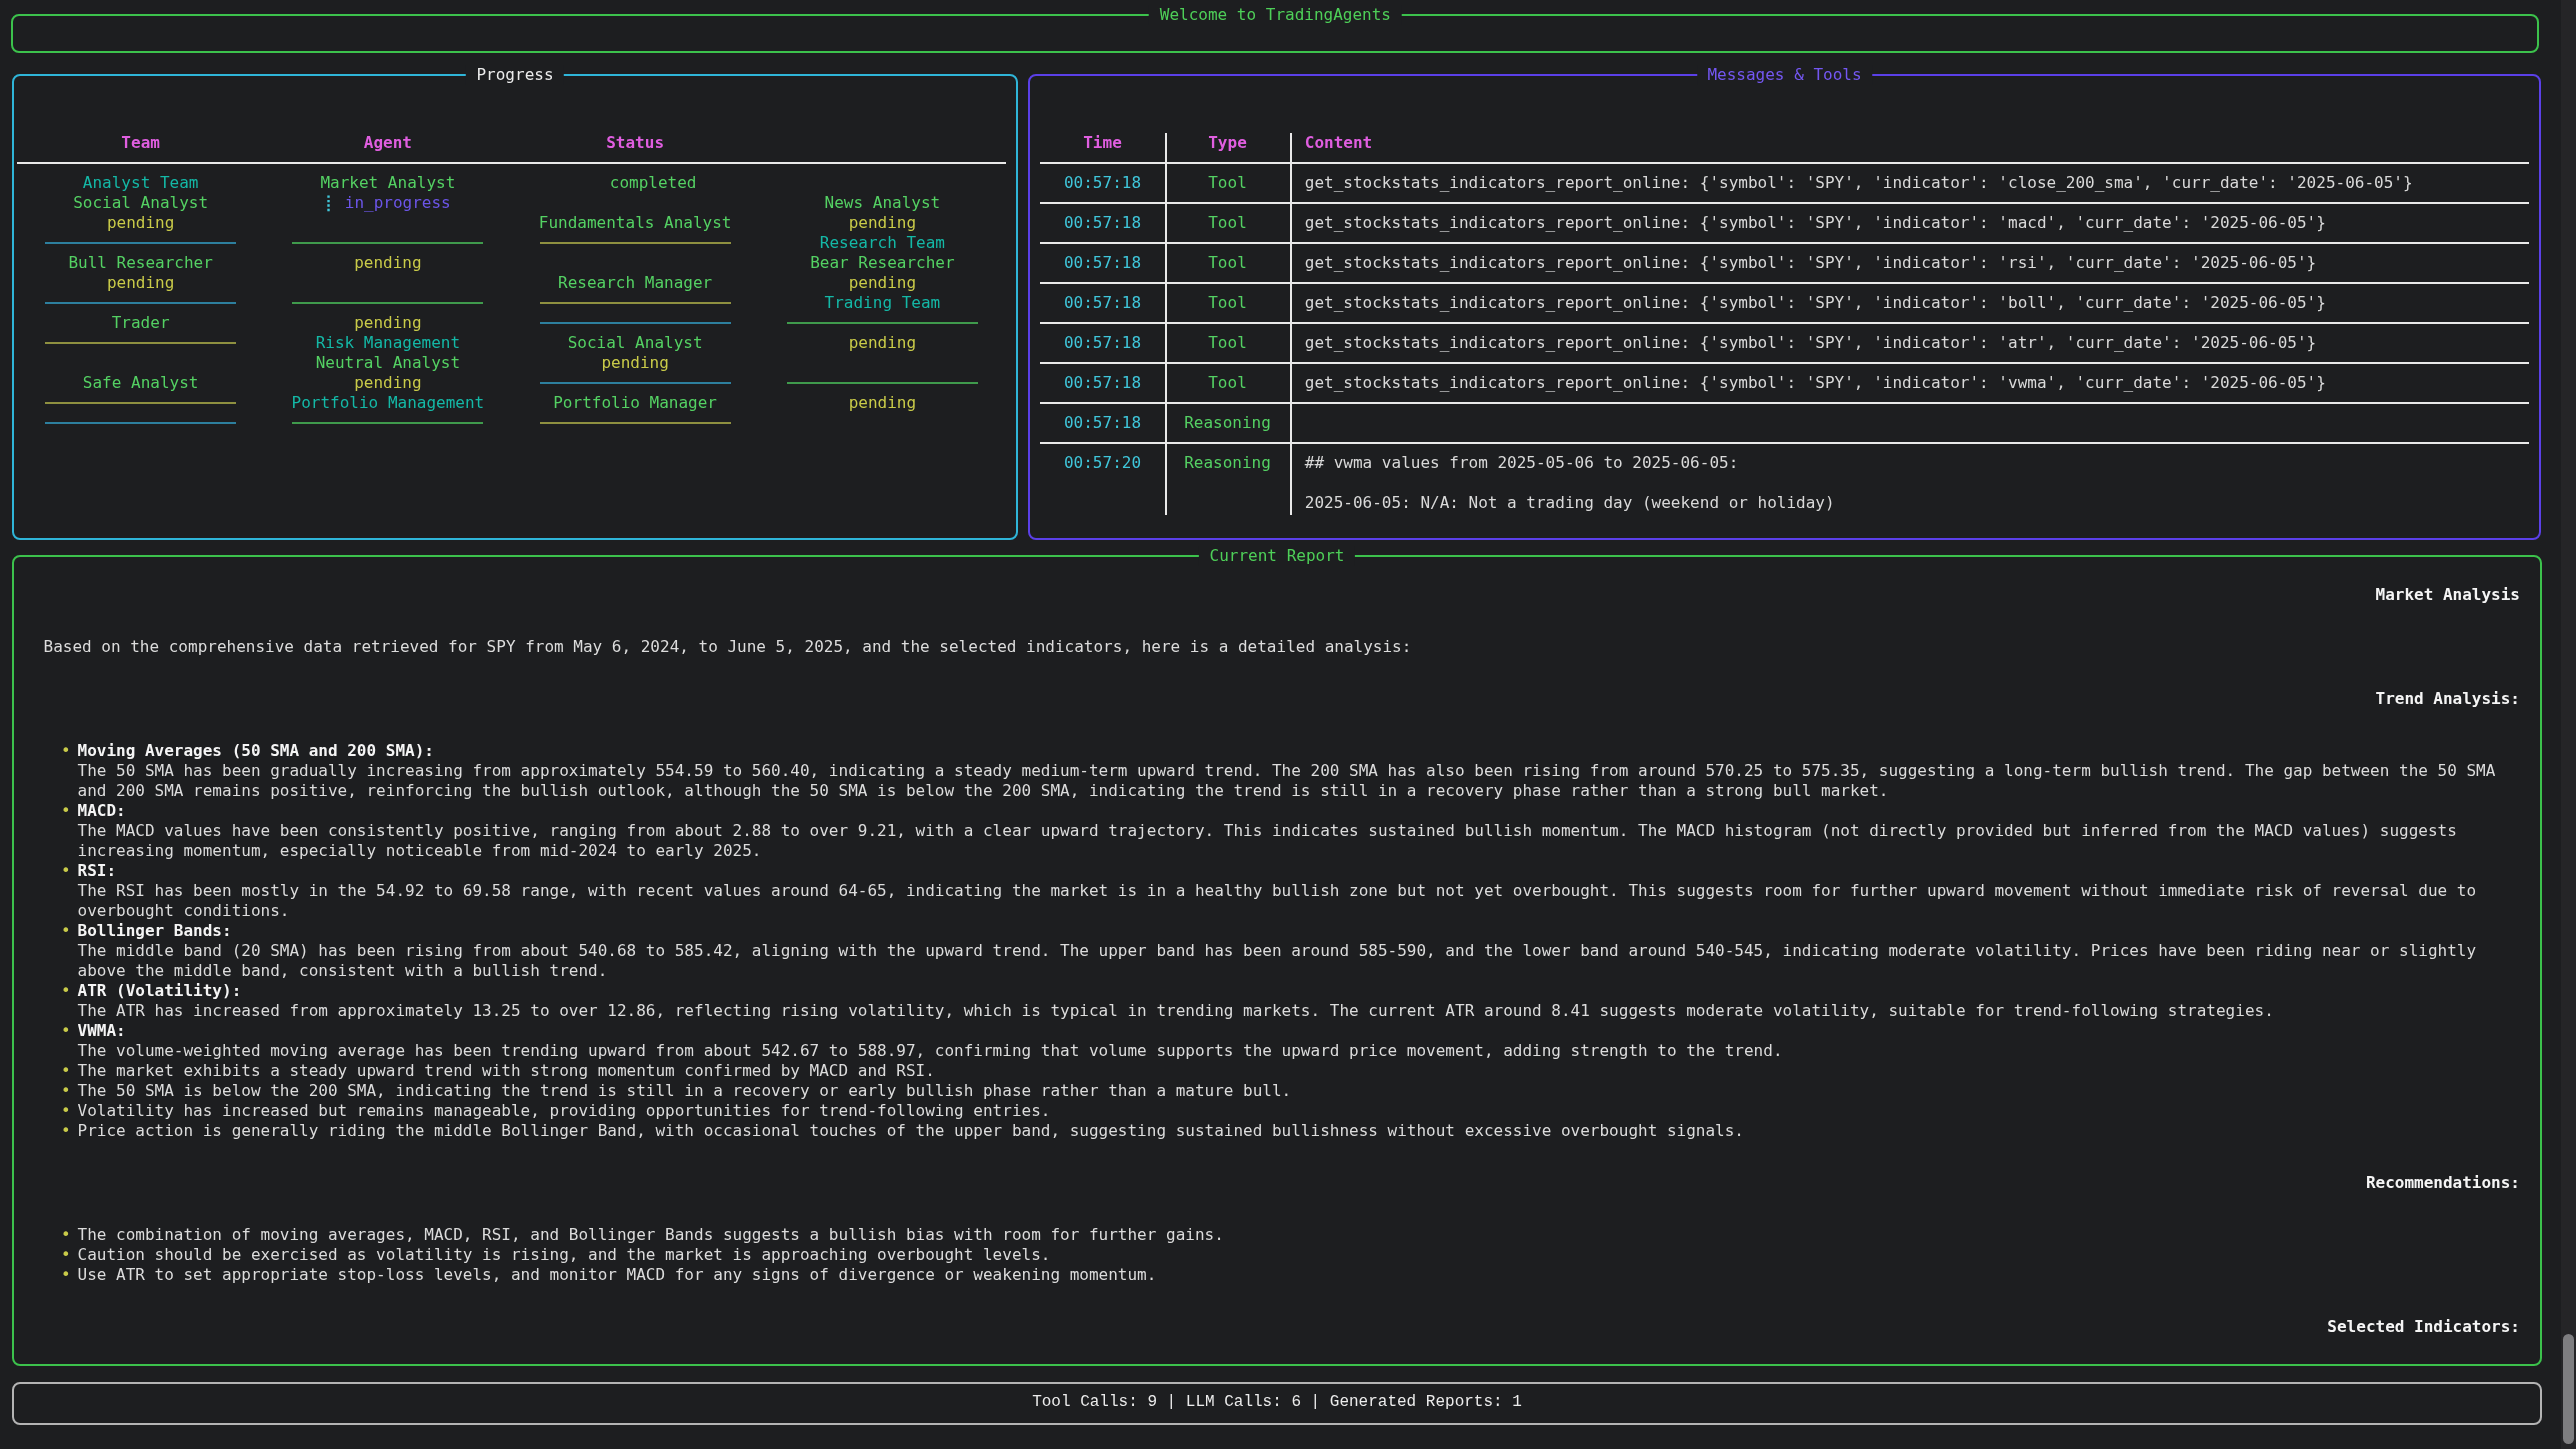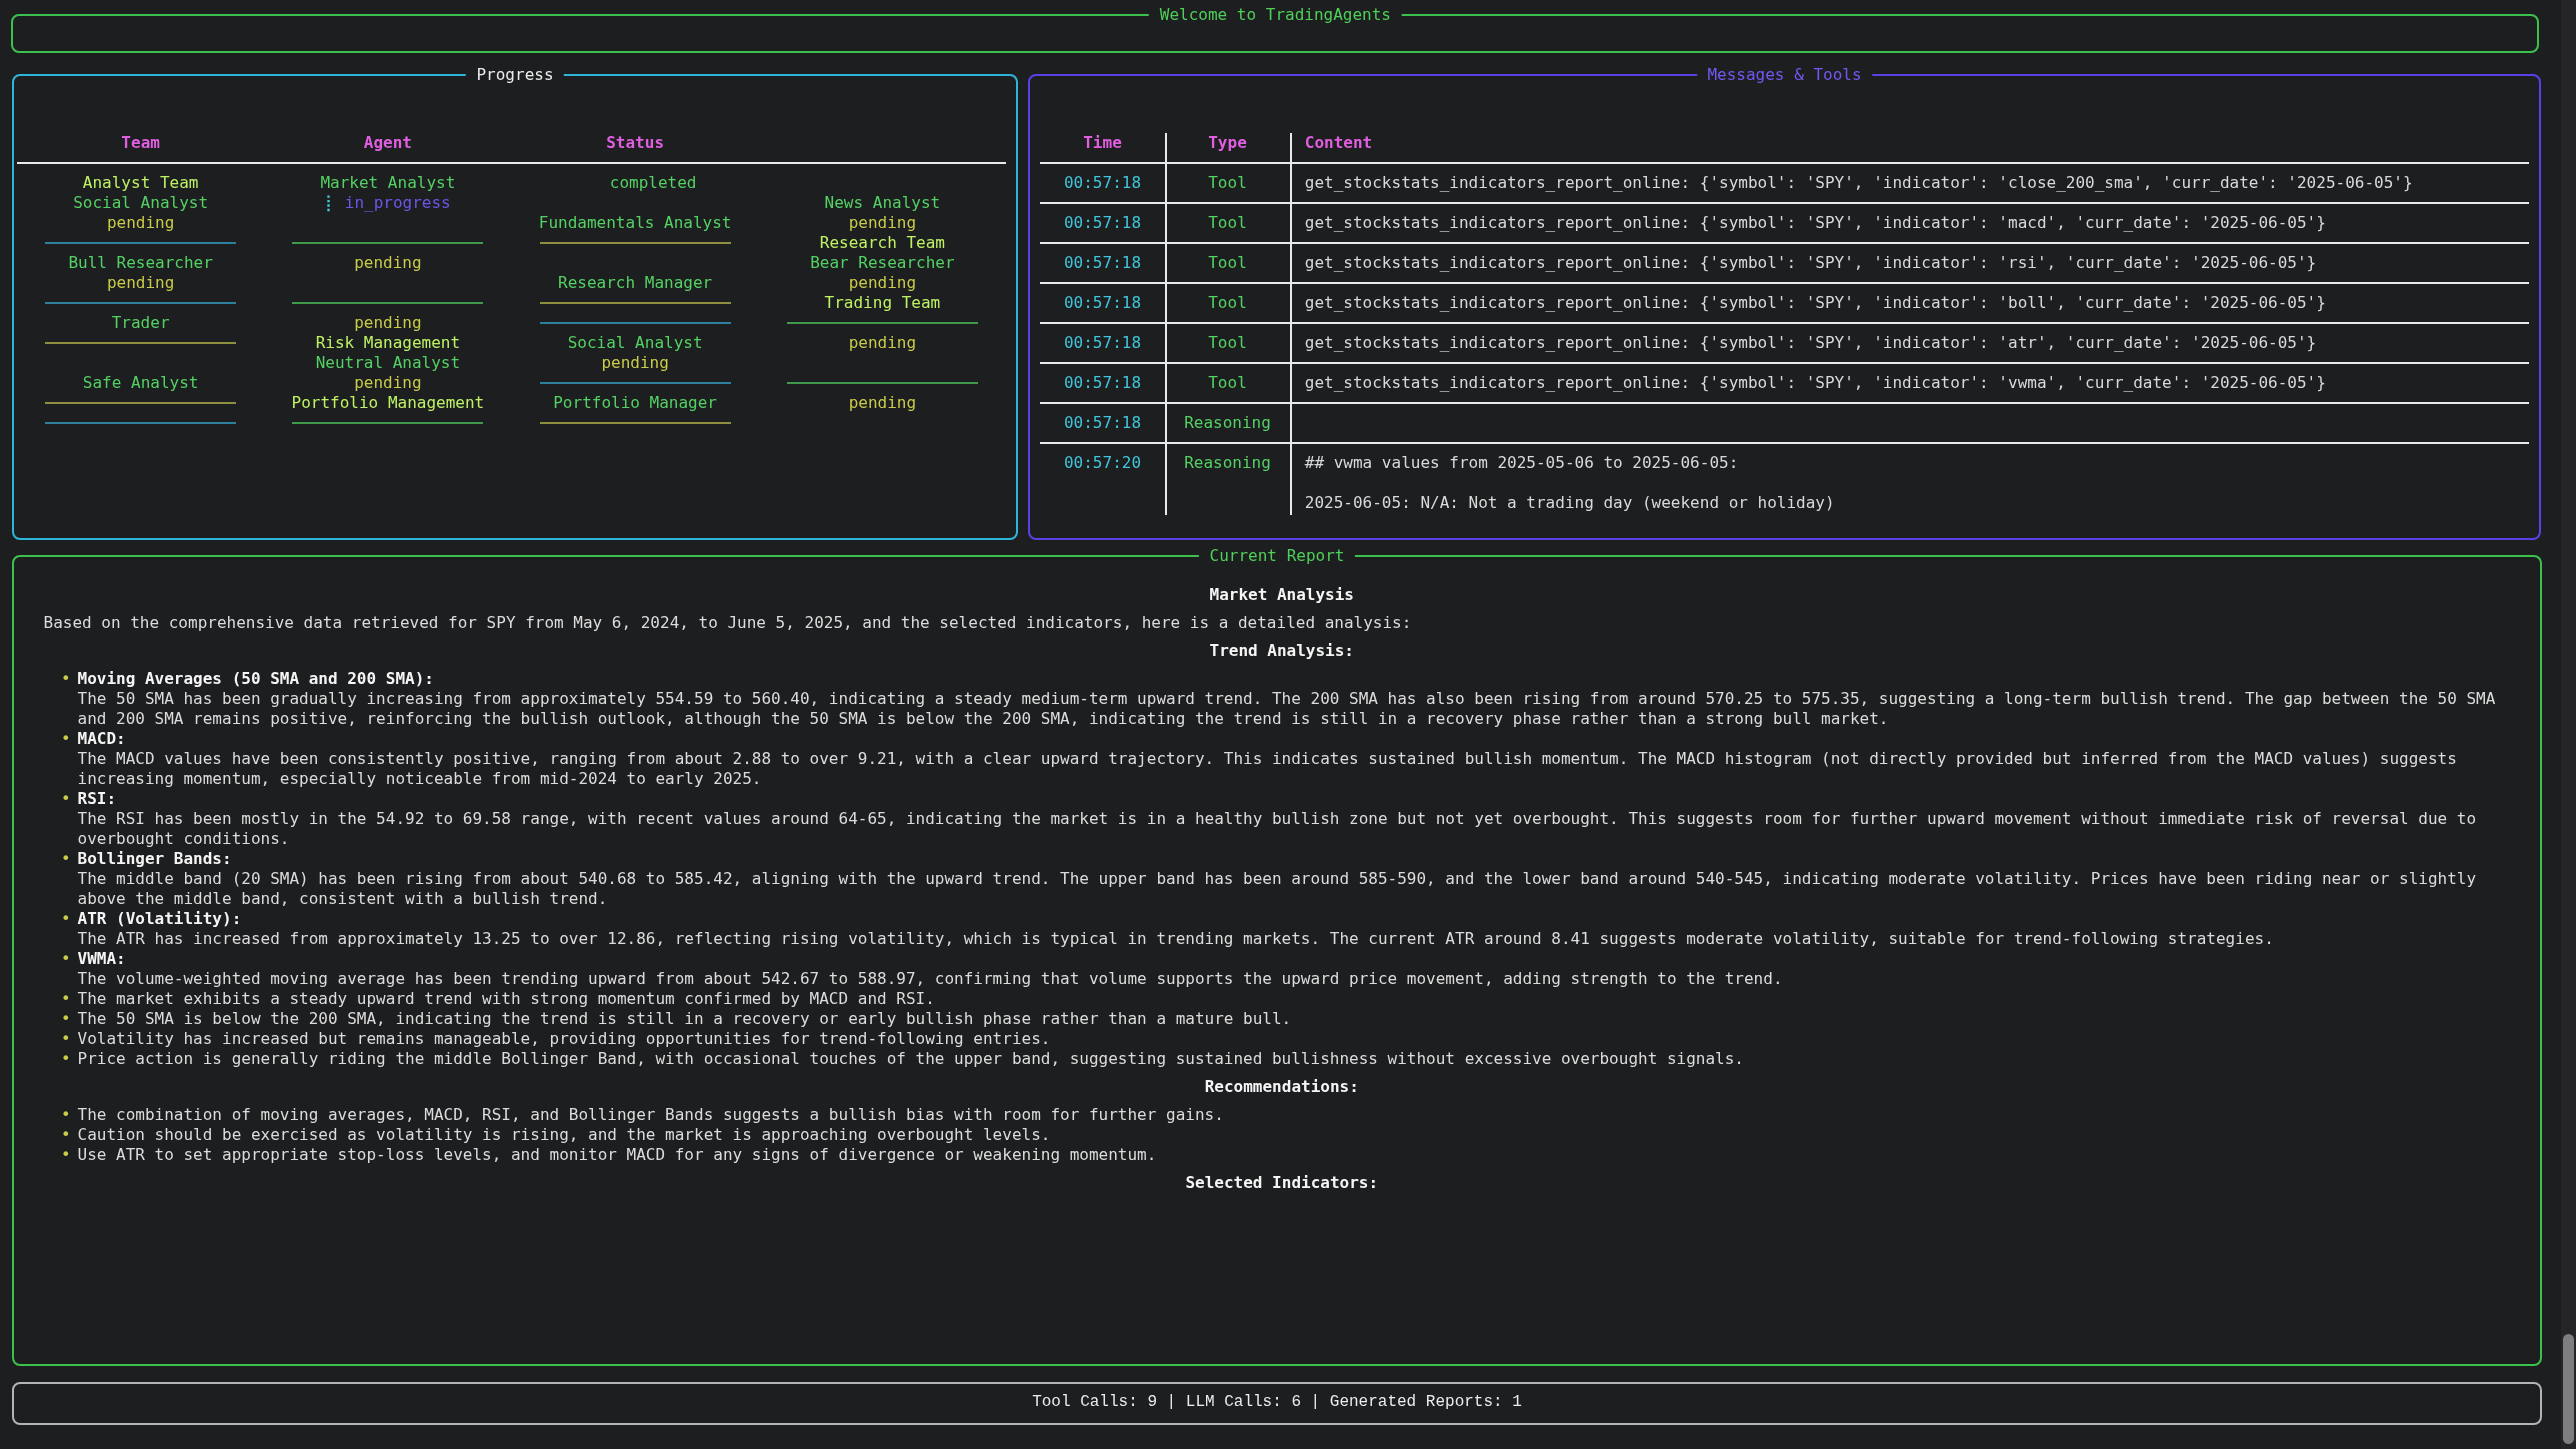--- a/index.html
+++ b/index.html
@@ -29,21 +29,21 @@
   .ptable{position:absolute;left:3px;right:10px;top:57px;display:grid;
     grid-template-columns:1fr 1fr 1fr 1fr;grid-auto-rows:20px;align-items:center;justify-items:center;}
   .ph{color:#e05ee0;font-weight:bold;}
   .hsep{grid-column:1/-1;width:100%;justify-self:stretch;display:flex;align-items:center;}
   .hsep i{display:block;height:2px;background:#e9e9e9;width:100%;}
   .gsep{display:flex;align-items:center;justify-content:center;width:100%;}
   .gsep i{display:block;height:2px;width:191px;}
   .gsep.gt i{background:#2d7f9e;}
   .gsep.ga i{background:#3f9a4c;}
   .gsep.gs i{background:#8e9040;}
-  .team{color:#bef264;}
+  .team{color:#14b8a6;}
   .agent{color:#54d163;}
   .st-completed{color:#54d163;margin-left:36px;}
   .st-pending{color:#c9cb49;}
   .st-inprog{color:#6c55e8;}
   .spin{color:#41c7d9;margin-right:8px;}
 
   
   .mtable{position:absolute;left:10px;right:10px;top:57px;display:grid;
     grid-template-columns:125px 125px 1fr;grid-auto-rows:20px;align-items:center;}
   .mh{color:#e05ee0;font-weight:bold;text-align:center;}
@@ -52,21 +52,21 @@
   .msep i{display:block;height:2px;background:#e9e9e9;width:100%;}
   .mtime{color:#3fc6da;text-align:center;}
   .mtype{color:#54d163;text-align:center;}
   .mcontent{color:#d9d9d9;padding-left:14.8px;white-space:pre-line;}
   .tall{grid-row:span 3;align-self:start;}
   .vline{position:absolute;top:0;width:2px;background:#e9e9e9;height:382px;}
   .vline.v1{left:125px;} .vline.v2{left:250px;}
 
   
   .rin{position:absolute;left:29.5px;right:20px;top:28px;}
-  .rh{text-align:center;font-weight:bold;color:#f5f5f5;margin:8px 0;}
+  .rh{text-align:right;font-weight:bold;color:#f5f5f5;margin:32px 0;}
   .rh.first{margin-top:0;}
   .intro{color:#dcdcdc;}
   ul.blist{list-style:none;margin:0;padding:0;}
   ul.blist li{position:relative;padding-left:34px;}
   ul.blist li .dot{position:absolute;left:17.4px;top:0;color:#c9cb49;}
   ul.blist li b{display:block;color:#f5f5f5;}
 
   
   .sb-track{position:absolute;right:0;top:0;width:14.8px;height:1449px;background:#252527;}
   .sb-thumb{position:absolute;right:2px;top:1334px;width:10.7px;height:110px;background:#7e7e80;border-radius:6px;}

